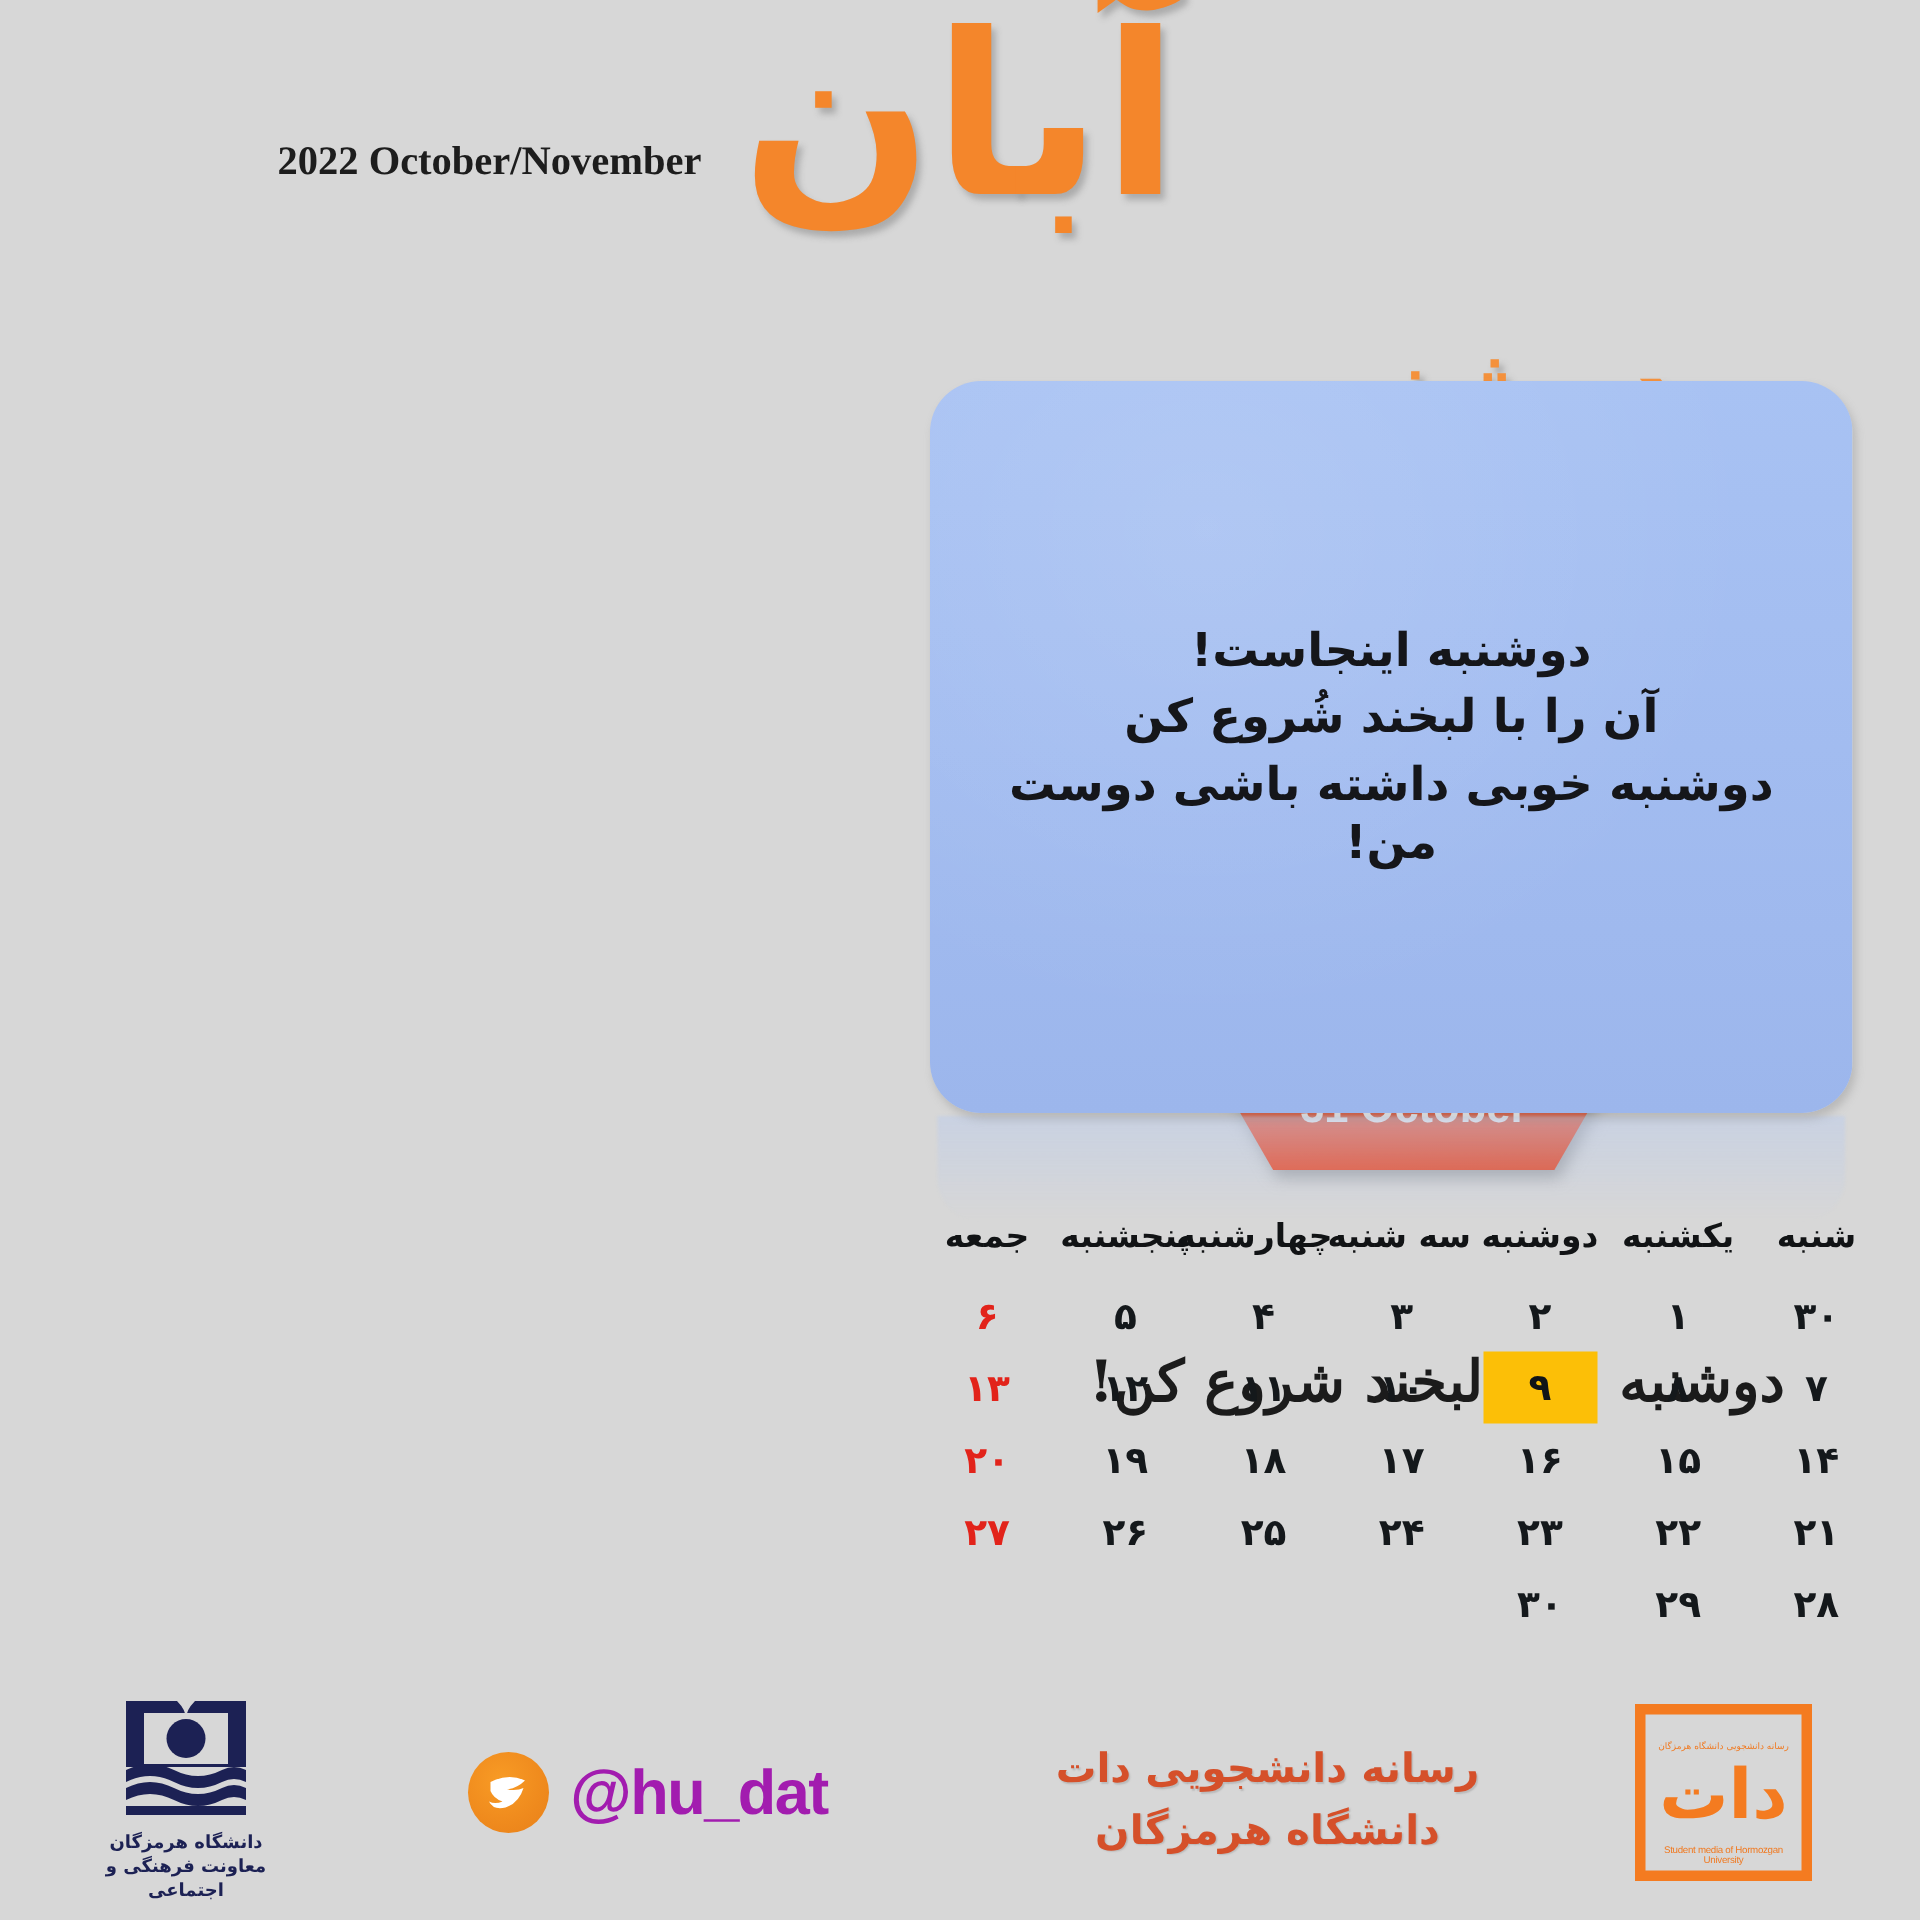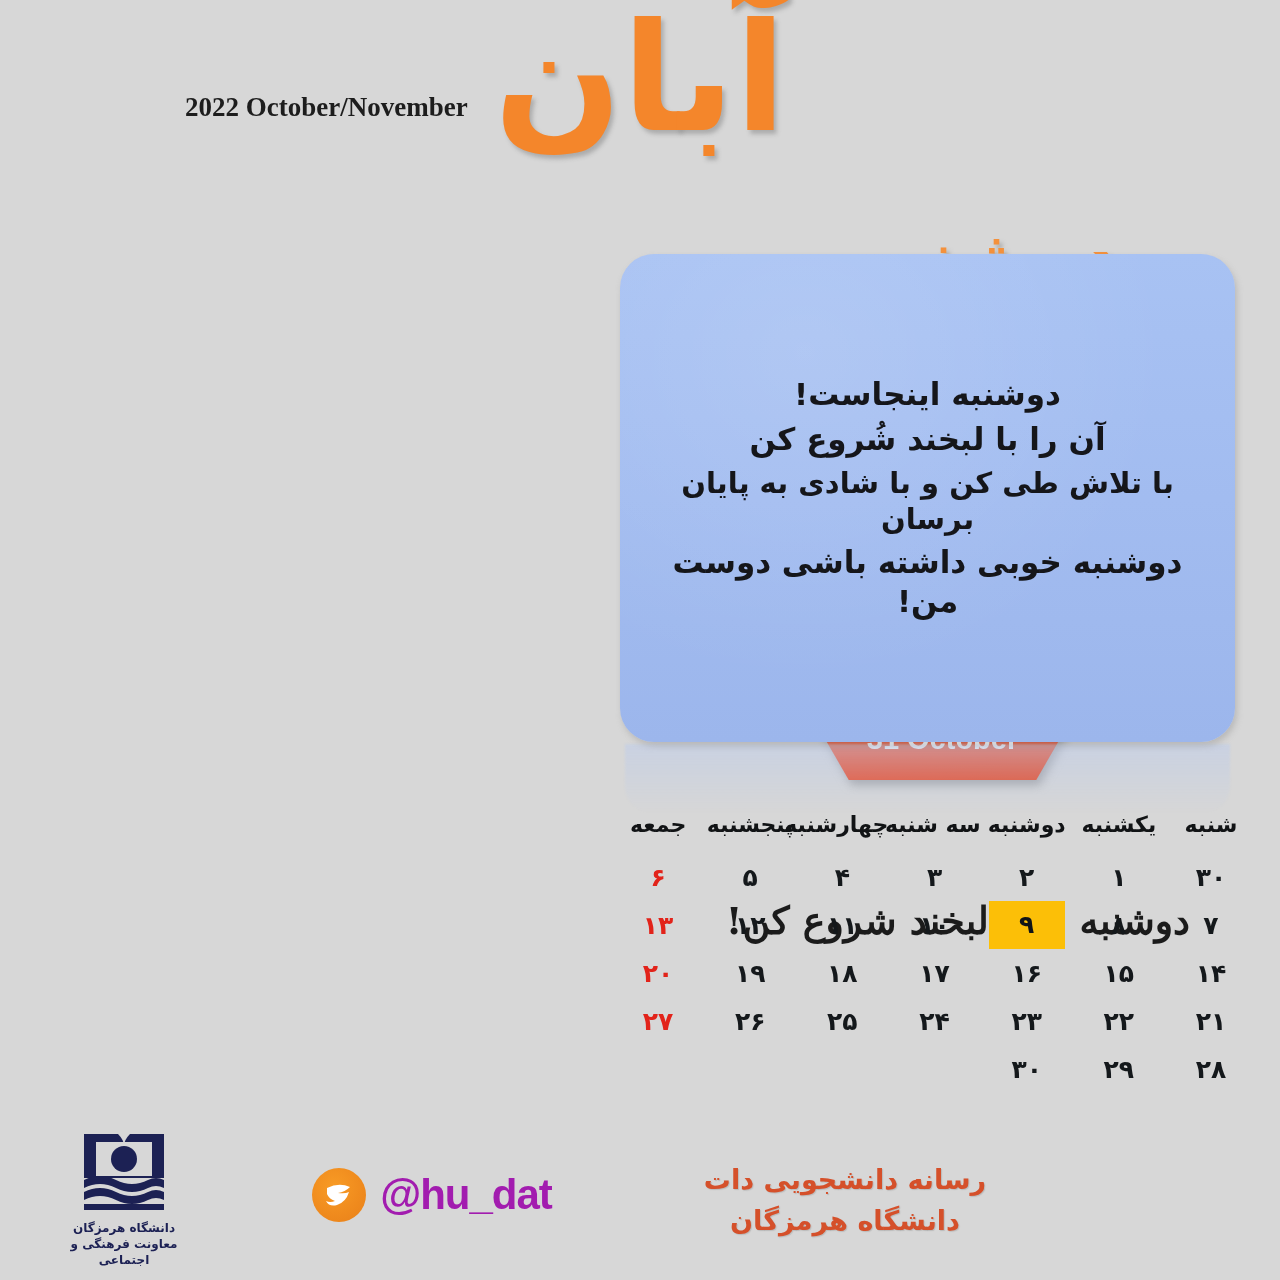--- a/index.html
+++ b/index.html
@@ -411,21 +411,20 @@
       </div>
     </div>
 
     <div class="slogan">دوشنبه را با لبخند شروع کن!</div>
   </div>
 
   <div id="quote-reflection"></div>
   <div id="quote-card">
     <div class="quote-line q1">دوشنبه اینجاست!</div>
     <div class="quote-line q2">آن را با لبخند شُروع کن</div>
-    <div class="quote-line q3">با تلاش طی کن و با شادی به پایان برسان</div>
     <div class="quote-line q4">دوشنبه خوبی داشته باشی دوست من!</div>
   </div>
 
   <div id="calendar">
     <table class="cal">
       <thead>
         <tr>
           <th>شنبه</th>
           <th>یکشنبه</th>
           <th>دوشنبه</th>
@@ -585,16 +584,23 @@
         </span>
         <span class="handle-text">@hu_dat</span>
       </div>
     </div>
 
     <div class="media-block">
       <div class="media-line">رسانه دانشجویی دات</div>
       <div class="media-line">دانشگاه هرمزگان</div>
     </div>
 
+    <div class="dat-logo-block">
+      <div class="dat-sq">
+        <div class="dat-top-caption">رسانه دانشجویی دانشگاه هرمزگان</div>
+        <div class="dat-glyph">دات</div>
+        <div class="dat-caption">Student media of Hormozgan University</div>
+      </div>
+    </div>
 
   </div>
 
 </div>
 
 </body></html>

